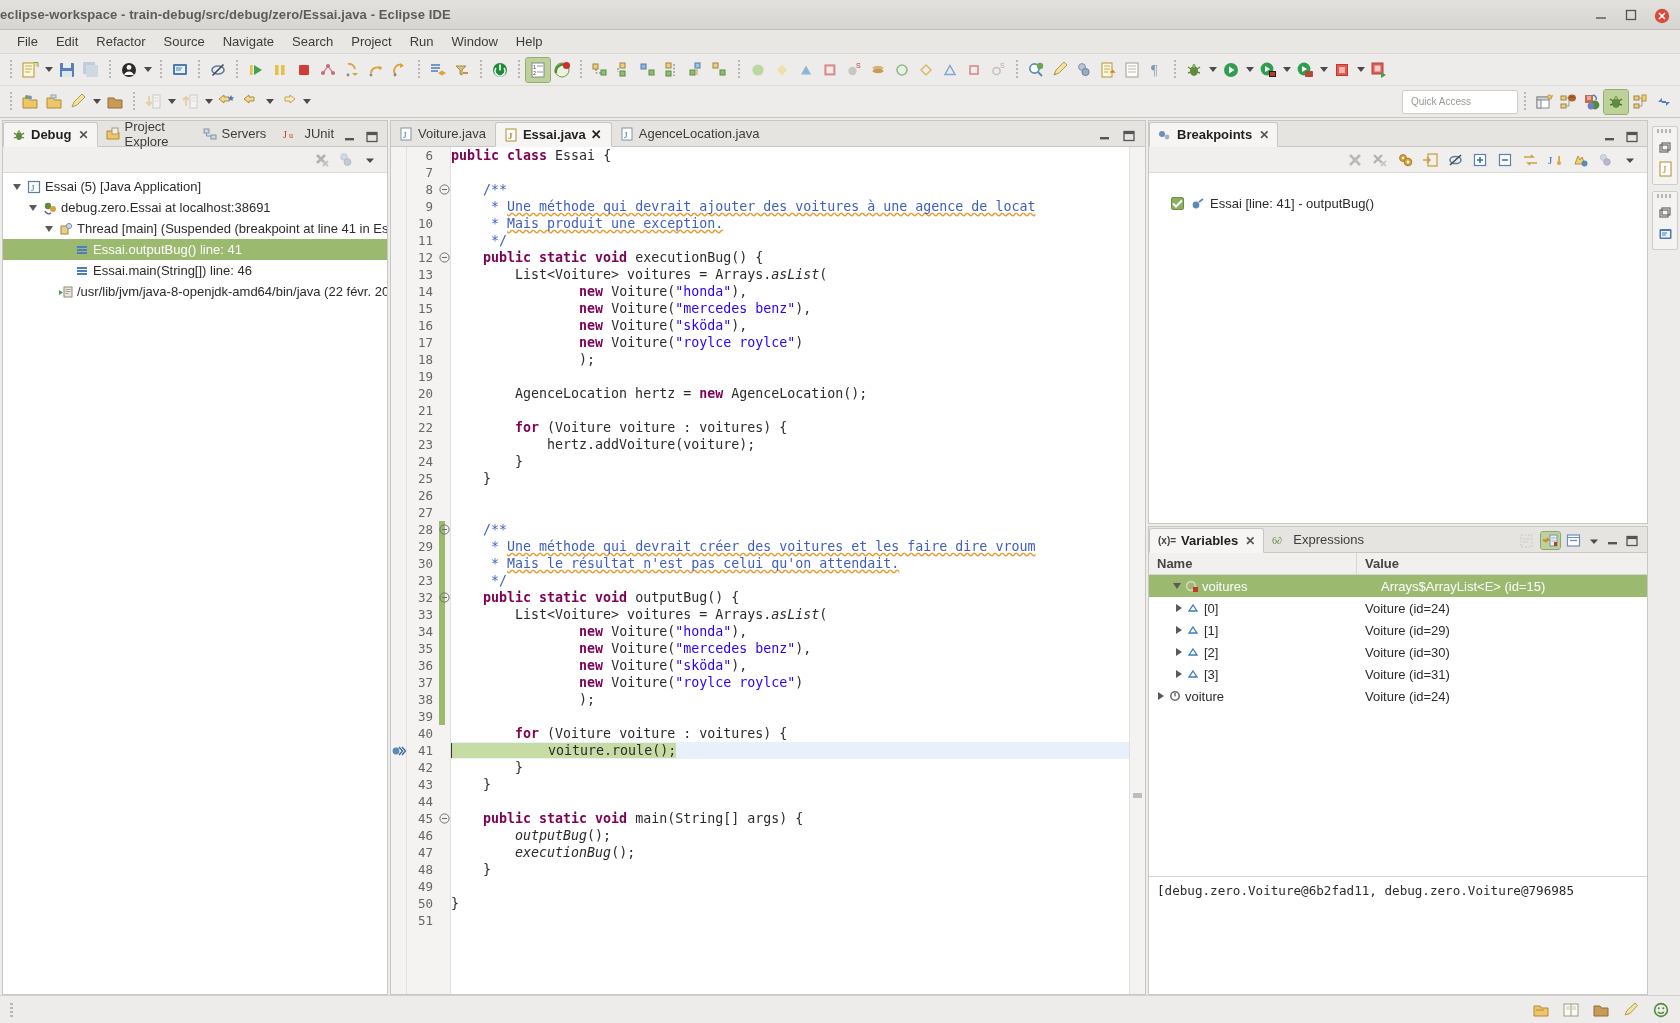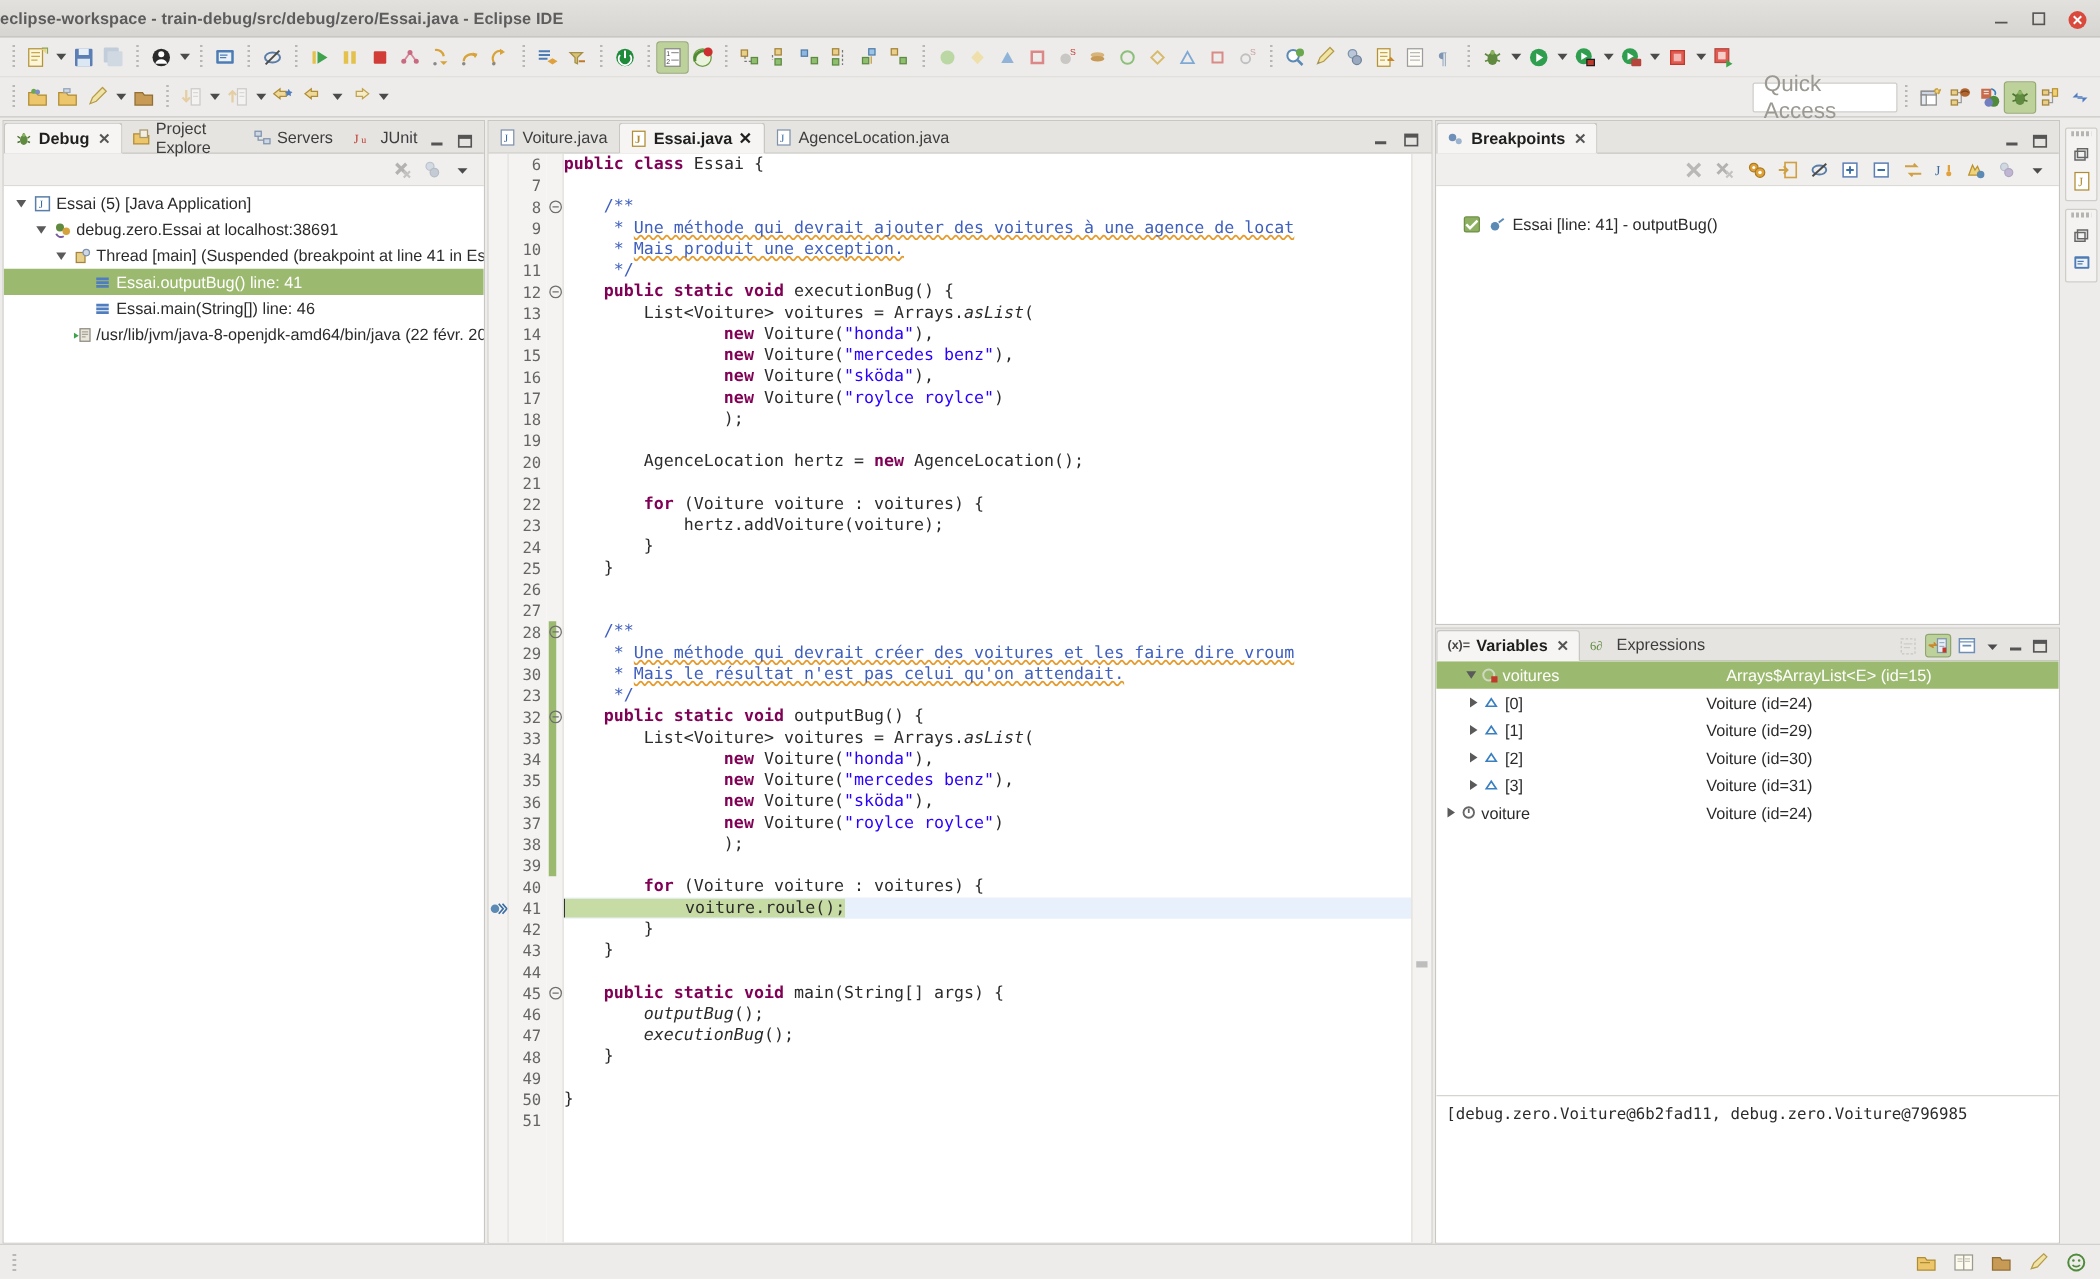--- a/index.html
+++ b/index.html
@@ -53,21 +53,21 @@
           background: repeating-linear-gradient(#b9b7b3 0 2px, transparent 2px 4px); flex: 0 0 2px; }
   .tbtn { width: 24px; height: 24px; display: flex; align-items: center; justify-content: center;
           border-radius: 2px; cursor: pointer; flex: 0 0 auto; }
   .tbtn.active { background: #bdd19a; outline: 1px solid #97ab74; }
   .tarrow { width: 13px; height: 24px; display: flex; align-items: center; justify-content: center; cursor: pointer; flex: 0 0 13px; }
   .tarrow i { display: block; width: 0; height: 0; border-left: 4px solid transparent; border-right: 4px solid transparent; border-top: 5px solid #4b4b4b; }
   .quick {
     margin-left: auto; width: 116px; height: 24px; background: #fff;
     border: 1px solid #cfcdc9; border-radius: 2px;
     display: flex; align-items: center; padding-left: 8px;
-    color: #9b9992; font-size: 18px;
+    color: #9b9992; font-size: 10px;
   }
 
   
   .workbench { flex: 1 1 auto; display: flex; min-height: 0; padding: 2px 0 0 2px; gap: 2px; }
   .leftcol { width: 386px; flex: 0 0 386px; display: flex; flex-direction: column; min-height: 0; }
   .centercol { flex: 1 1 auto; display: flex; flex-direction: column; min-height: 0; min-width: 0; }
   .rightcol { width: 500px; flex: 0 0 500px; display: flex; flex-direction: column; min-height: 0; gap: 2px; }
   .faststrip { width: 30px; flex: 0 0 30px; background: #edecea; display: flex; flex-direction: column; align-items: center; padding-top: 6px; gap: 6px; }
   .fsgrp { width: 26px; background: #f4f3f1; border: 1px solid #cfcdc9; border-radius: 2px; display: flex; flex-direction: column; align-items: center; padding: 2px 0 4px; }
   .fsgrp .grip { width: 16px; height: 4px; background: repeating-linear-gradient(90deg,#b6b4b0 0 2px, transparent 2px 4px); margin-bottom: 3px; }
@@ -180,20 +180,32 @@
       </div>
       <div class="winbtn" title="Close">
         <svg width="16" height="16">
             <circle cx="8" cy="8" r="7.2" fill="#d94a3d"></circle>
             <path d="M5 5 L11 11 M11 5 L5 11" stroke="#fff" stroke-width="1.6"></path>
           </svg>
       </div>
     </div>
   </div>
 
+  <div class="menubar">
+    <div class="mi">File</div>
+    <div class="mi">Edit</div>
+    <div class="mi">Refactor</div>
+    <div class="mi">Source</div>
+    <div class="mi">Navigate</div>
+    <div class="mi">Search</div>
+    <div class="mi">Project</div>
+    <div class="mi">Run</div>
+    <div class="mi">Window</div>
+    <div class="mi">Help</div>
+  </div>
 
   <div class="toolbar">
     <div class="tsep"></div>
     <div class="tbtn" title="New">
       <svg width="18" height="18">
           <rect x="2" y="2" width="11" height="14" fill="#fdf6d8" stroke="#b49338"></rect>
           <path d="M4 5h7M4 8h7M4 11h5" stroke="#c6a94e" stroke-width="1"></path>
           <path d="M12 2l4 0 0 4z" fill="#e8d489"></path>
           <path d="M12.5 1.5h4.5v4.5" fill="none" stroke="#8aa34f"></path>
         </svg>
@@ -1267,20 +1279,24 @@
             <span class="vb" title="Maximize">
               <svg width="14" height="12">
                   <rect x="2" y="1.5" width="10" height="9" fill="none" stroke="#555" stroke-width="1.3"></rect>
                   <rect x="2" y="1.5" width="10" height="2.6" fill="#555"></rect>
                 </svg>
             </span>
           </div>
         </div>
 
         <div class="body" style="display:flex;flex-direction:column;">
+          <div class="vhead">
+            <div class="vcol1">Name</div>
+            <div class="vcol2">Value</div>
+          </div>
           <div style="flex:1 1 auto;overflow:hidden;">
 
 
             <div class="vrow sel">
               <span class="vname" style="padding-left:4px">
                 <span class="twist down">
                     <i></i>
                   </span>
                 <span style="margin-right:3px;display:flex;">
                   <svg width="14" height="13">

